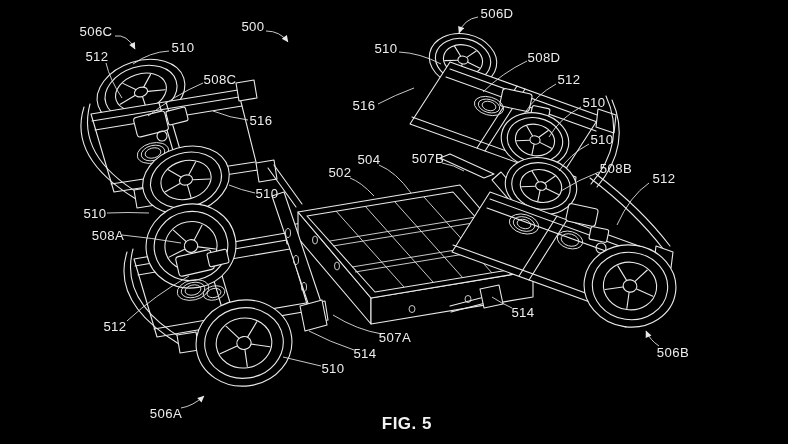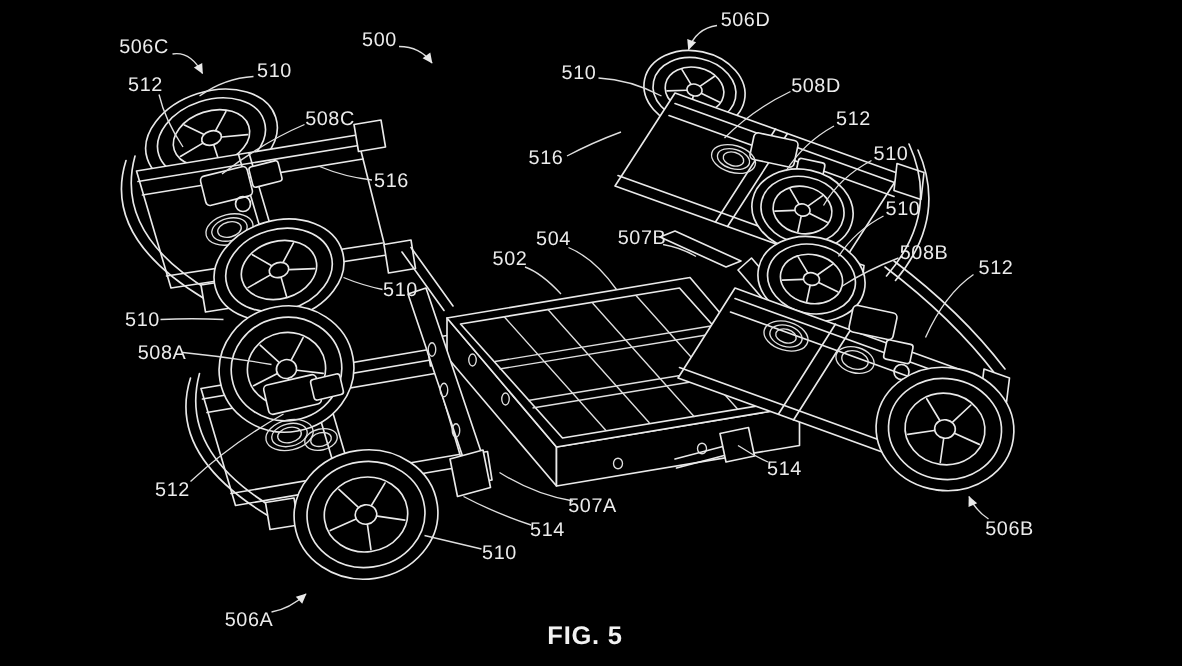--- a/index.html
+++ b/index.html
@@ -3,21 +3,21 @@
 <meta charset="utf-8">
 <style>
   html,body{margin:0;padding:0;background:#000;}
   .stage{position:relative;width:788px;height:444px;background:#000;overflow:hidden;
          font-family:"Liberation Sans",sans-serif;}
   svg{display:block}
   .ln{fill:none;stroke:#e9e9e9;stroke-width:1.1;stroke-linecap:round;stroke-linejoin:round;}
   .blk{fill:#000;stroke:#e9e9e9;stroke-width:1.1;stroke-linejoin:round;}
   .thin{fill:none;stroke:#dedede;stroke-width:0.9;}
   .reflabel{font-size:13.2px;letter-spacing:.4px;fill:#ececec;}
-  .caption{position:absolute;left:348px;top:414px;width:84px;text-align:center;
+  .caption{position:absolute;left:348px;top:414px;width:84px;text-align:right;
            color:#f2f2f2;font-weight:bold;font-size:17px;letter-spacing:.5px;}
 </style>
 </head>
 <body>
 
 <div class="stage">
 <svg viewBox="0 0 788 444" width="788" height="444">
   <defs>
     <marker id="ah" markerWidth="9" markerHeight="8" refX="7.5" refY="4" orient="auto">
       <path d="M0.5,0.5 L8,4 L0.5,7.5 Z" fill="#e9e9e9"></path>

